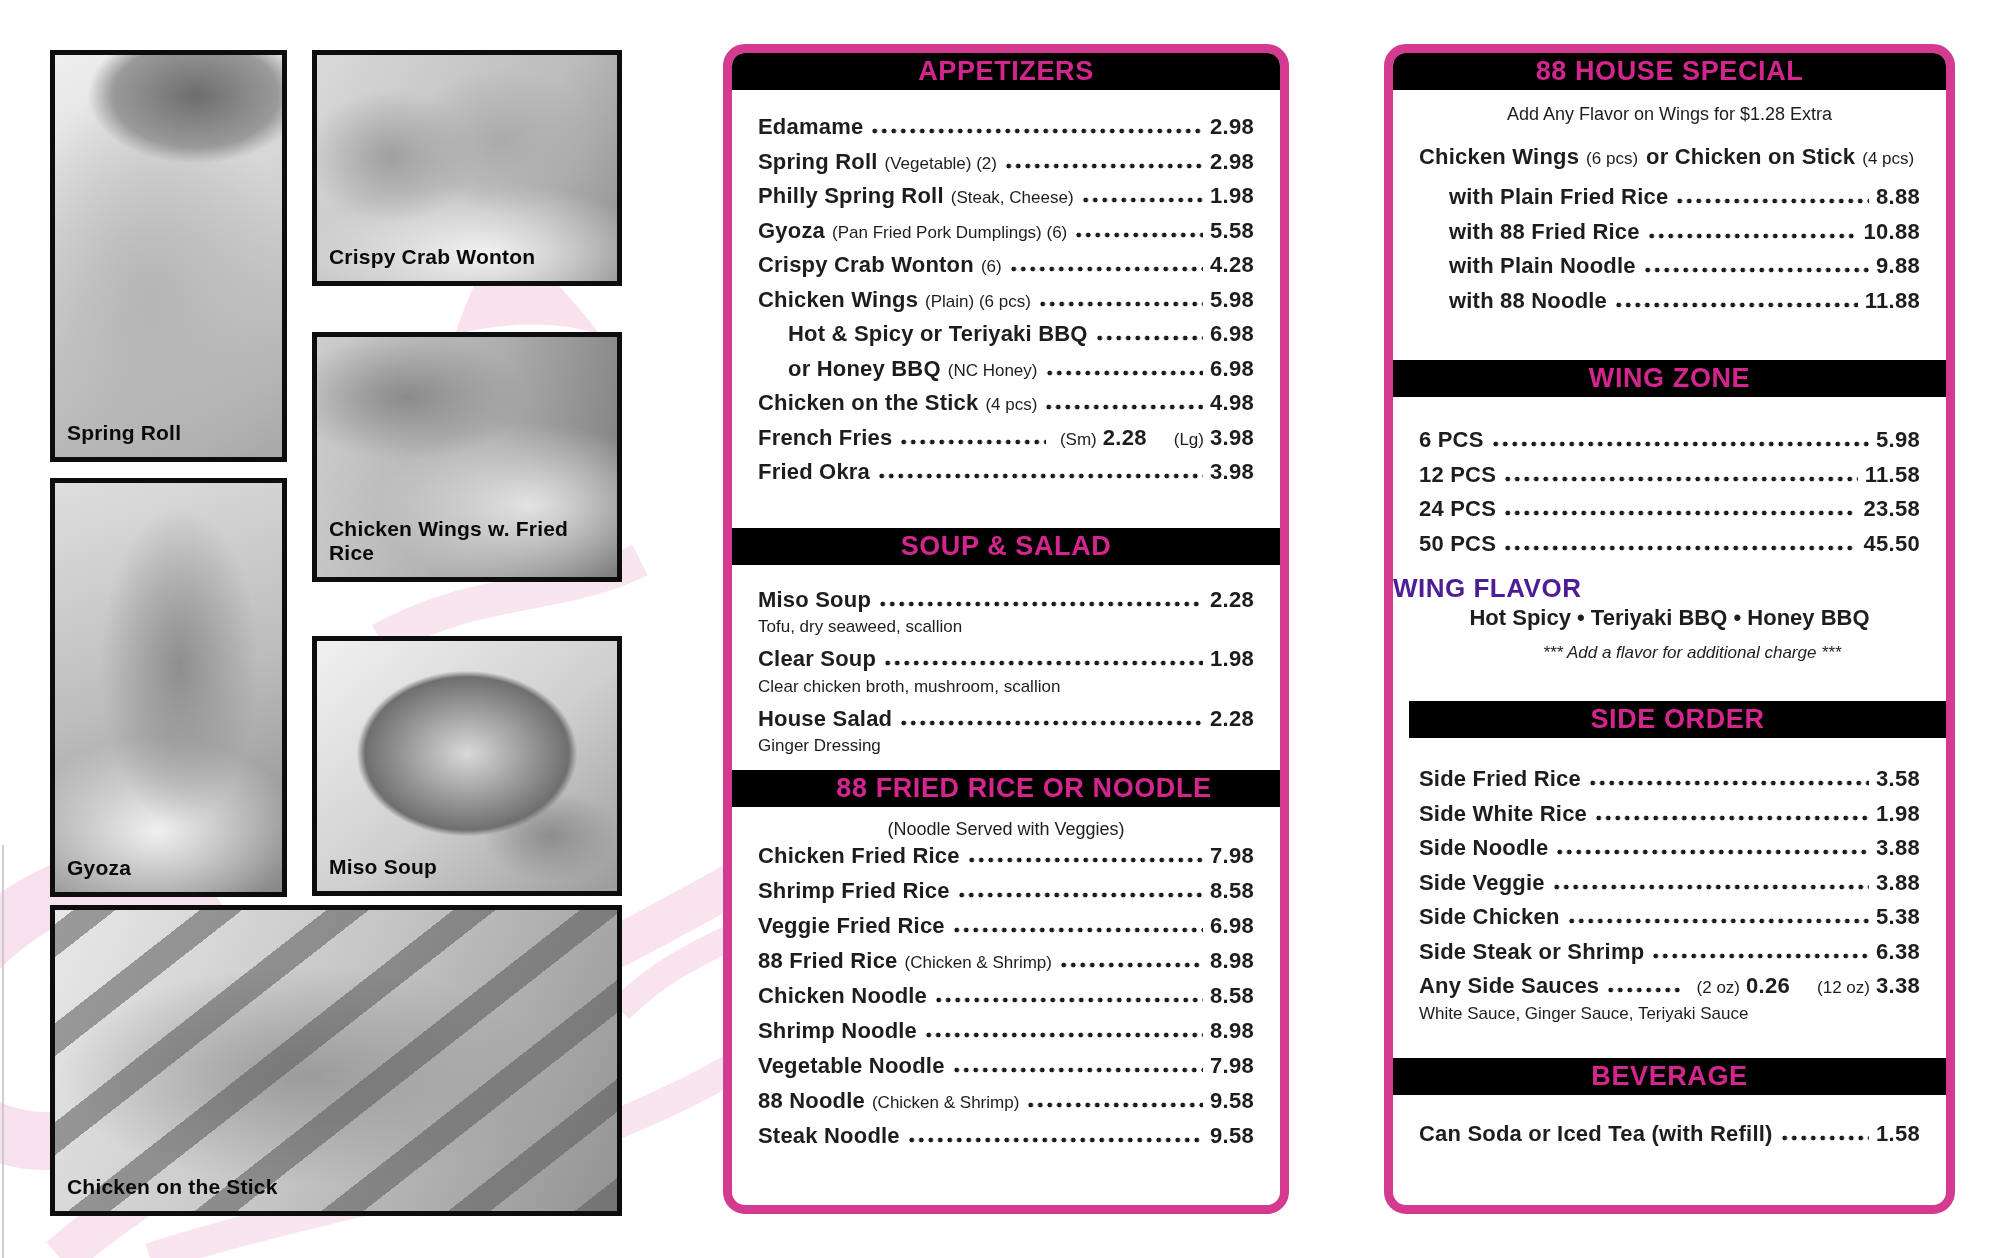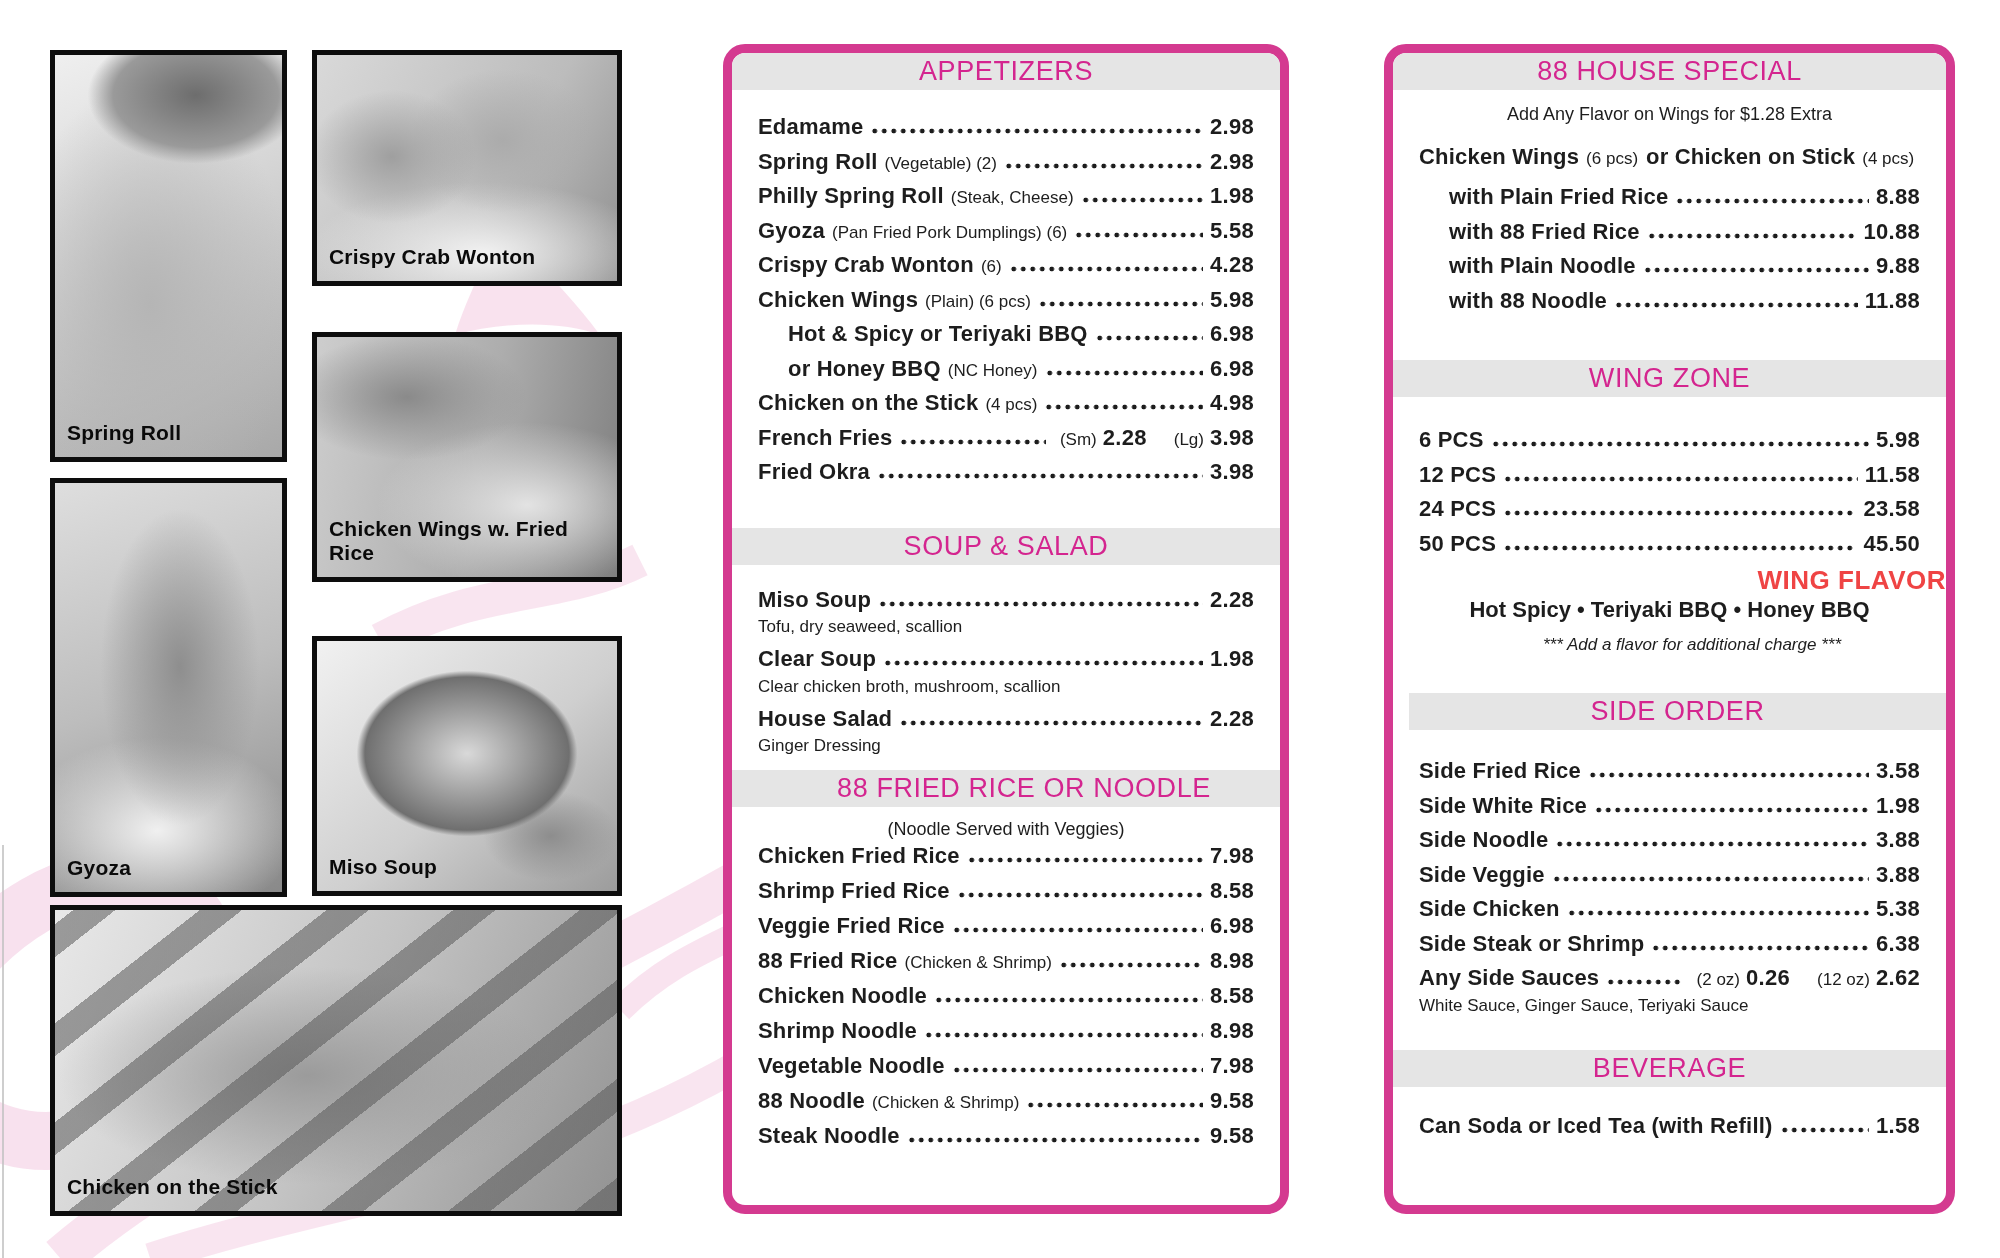--- a/index.html
+++ b/index.html
@@ -54,44 +54,44 @@
   .panel{
     position:absolute;top:44px;height:1170px;z-index:3;
     background:#ffffff;border:9px solid #d43a90;border-radius:22px;
     box-sizing:border-box;overflow:hidden;
   }
   #panel-middle{left:723px;width:566px;}
   #panel-right{left:1384px;width:571px;}
 
   .band{
     height:37px;margin-top:4px;
-    background:#e5e5e5;color:#d4258f;
+    background:#000000;color:#d4258f;
     display:flex;align-items:center;justify-content:center;
-    font-weight:normal;font-size:27px;letter-spacing:.6px;
+    font-weight:bold;font-size:27px;letter-spacing:.6px;
   }
   .band.first{border-radius:11px 11px 0 0;margin-top:0;}
 
   .content{padding:0 26px;}
   .row{display:flex;align-items:baseline;height:34.5px;font-size:22px;}
   .rows-tight .row{height:35px;}
   .name{font-weight:bold;white-space:nowrap;letter-spacing:.2px;}
   .note{font-size:17px;padding-left:7px;white-space:nowrap;}
   .price{font-weight:bold;white-space:nowrap;letter-spacing:.3px;}
   .dots{
     flex:1;height:15px;margin:0 7px;
     background-image:radial-gradient(circle,#1c1c1c 2.1px,rgba(0,0,0,0) 2.7px);
     background-size:9.5px 6px;background-repeat:repeat-x;background-position:left bottom;
   }
   .indent .name{padding-left:30px;}
   .gap{width:20px;}
   .desc{font-size:17px;line-height:21px;margin-top:-5px;}
   .soup-item{margin-bottom:9px;}
   .center-sub{text-align:center;font-size:18px;}
   .header-line{display:flex;align-items:baseline;font-size:22px;margin-top:16px;height:30px;}
-  .flavor-title{text-align:right;font-weight:bold;font-size:26px;color:#ef4444;letter-spacing:.5px;height:32px;}
+  .flavor-title{text-align:left;font-weight:bold;font-size:26px;color:#4c1d95;letter-spacing:.5px;margin-top:8px;height:32px;}
   .flavor-line{text-align:center;font-weight:bold;font-size:22px;height:30px;}
   .flavor-note{text-align:center;font-style:italic;font-size:17px;margin-top:8px;height:22px;margin-left:45px;}
 </style>
 </head>
 <body>
 
 <svg id="watermark" width="820" height="1258" viewBox="0 0 820 1258">
   <path d="M455 335 C470 285 495 255 500 195 C515 250 560 280 600 335 C560 320 500 322 455 335 Z" fill="#f8dfec" opacity="0.9"></path>
   <path d="M-70 1010 C60 810 260 860 200 1030 C160 1145 10 1180 -60 1090" fill="none" stroke="#f6d7e8" stroke-width="58" opacity="0.75"></path>
   <path d="M60 1258 C220 1120 420 1060 740 880" fill="none" stroke="#f6d7e8" stroke-width="42" opacity="0.7"></path>
@@ -368,21 +368,21 @@
       <span class="price">6.38</span>
     </div>
     <div>
       <div class="row">
         <span class="name">Any Side Sauces</span>
         <span class="dots"></span>
         <span class="note">(2 oz)</span>
         <span class="price" style="padding-left:6px;">0.26</span>
         <span class="gap"></span>
         <span class="note">(12 oz)</span>
-        <span class="price" style="padding-left:6px;">2.62</span>
+        <span class="price" style="padding-left:6px;">3.38</span>
       </div>
       <div class="desc">White Sauce, Ginger Sauce, Teriyaki Sauce</div>
     </div>
   </div>
 
   <div class="band" style="margin-top:34px;">BEVERAGE</div>
   <div class="content" style="margin-top:26px;">
     <div class="row">
       <span class="name">Can Soda or Iced Tea (with Refill)</span>
       <span class="dots"></span>

